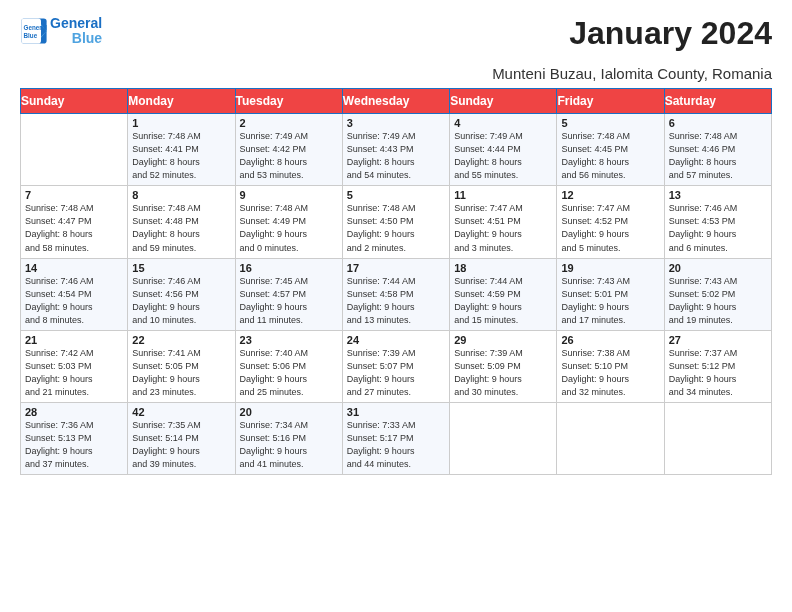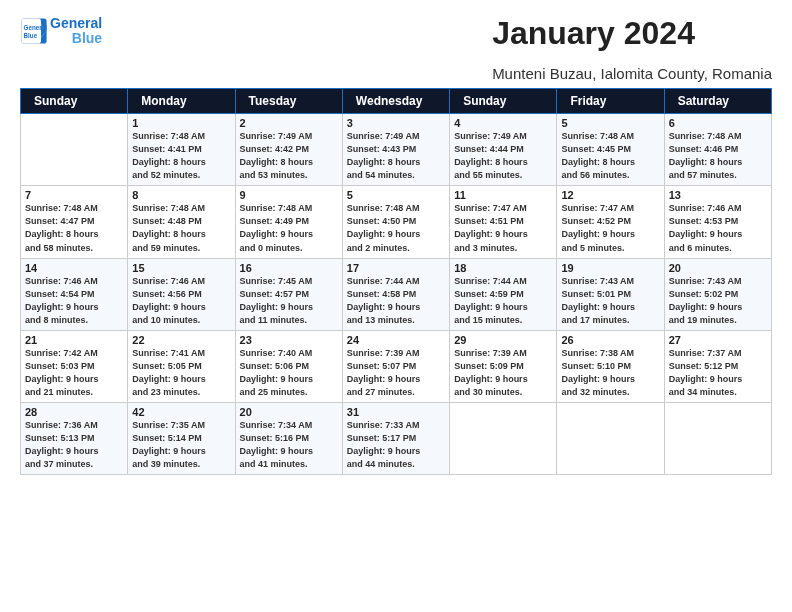--- a/index.html
+++ b/index.html
@@ -36,44 +36,44 @@
     }
     .logo-text span {
       color: #1a6fc4;
     }
     .logo-icon {
       width: 28px;
       height: 28px;
       margin-right: 2px;
     }
     .title-section {
-      text-align: left;
+      text-align: right;
     }
     .month-title {
       font-size: 32px;
       font-weight: bold;
       color: #222;
       line-height: 1.1;
     }
     .location-title {
       font-size: 15px;
       color: #333;
       margin-top: 14px;
     }
     table {
       width: 100%;
       border-collapse: collapse;
       table-layout: fixed;
     }
     thead tr th {
-      background: #0f172a;
+      background: #ef4444;
       color: #fff;
       font-size: 12px;
       font-weight: bold;
-      padding: 5px 13px;
+      padding: 5px 0;
       text-align: left;
       border: 1px solid #1a6fc4;
     }
     tbody tr td {
       border: 1px solid #ccc;
       vertical-align: top;
       padding: 3px 4px;
       font-size: 9.5px;
       color: #222;
       height: 72px;
@@ -85,21 +85,20 @@
     .day-number {
       font-weight: bold;
       font-size: 11px;
       display: block;
       margin-bottom: 1px;
     }
     .day-info {
       font-size: 9px;
       line-height: 1.45;
       color: #333;
-      font-weight: bold;
     }
     .empty-cell {
       background: #fff !important;
     }
   </style>
 </head>
 <body>
 
 <div class="page">
   <div class="header-row">

